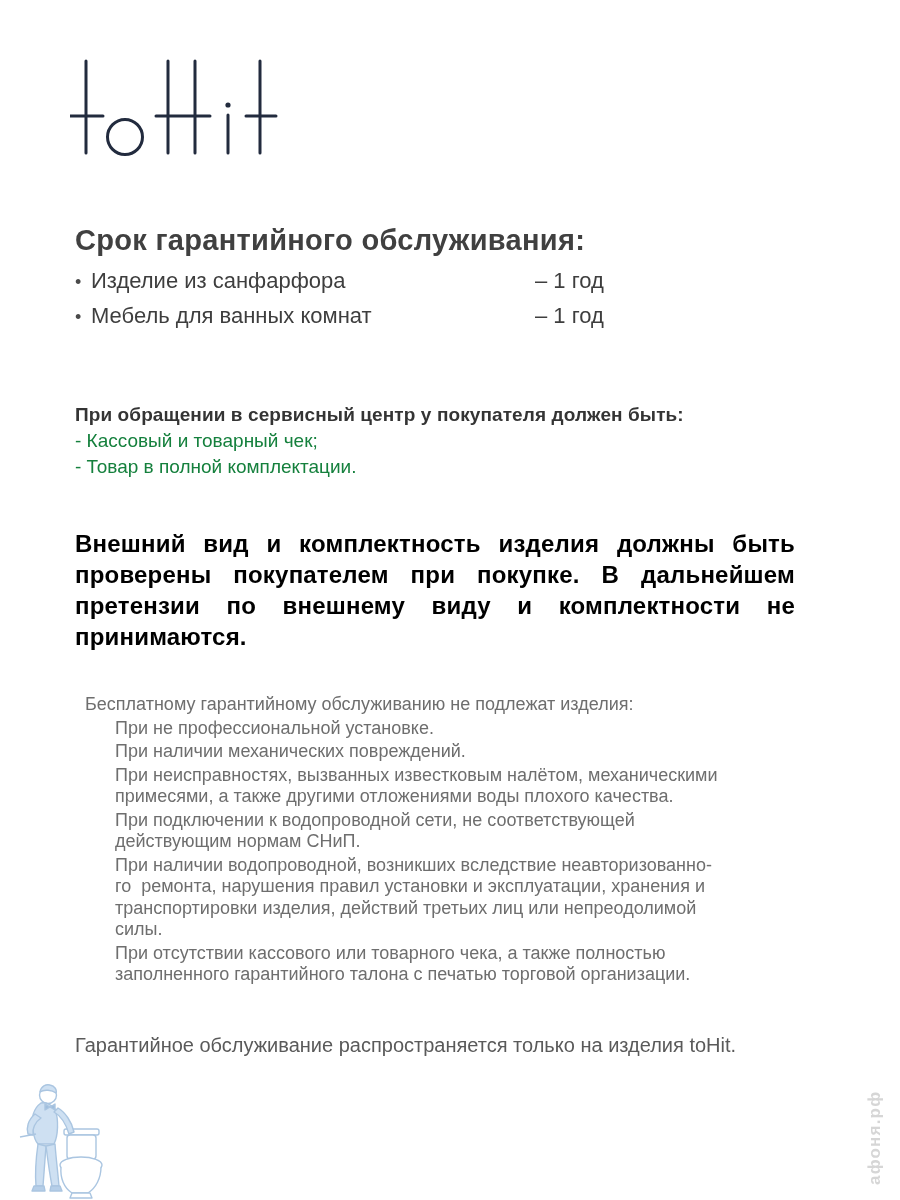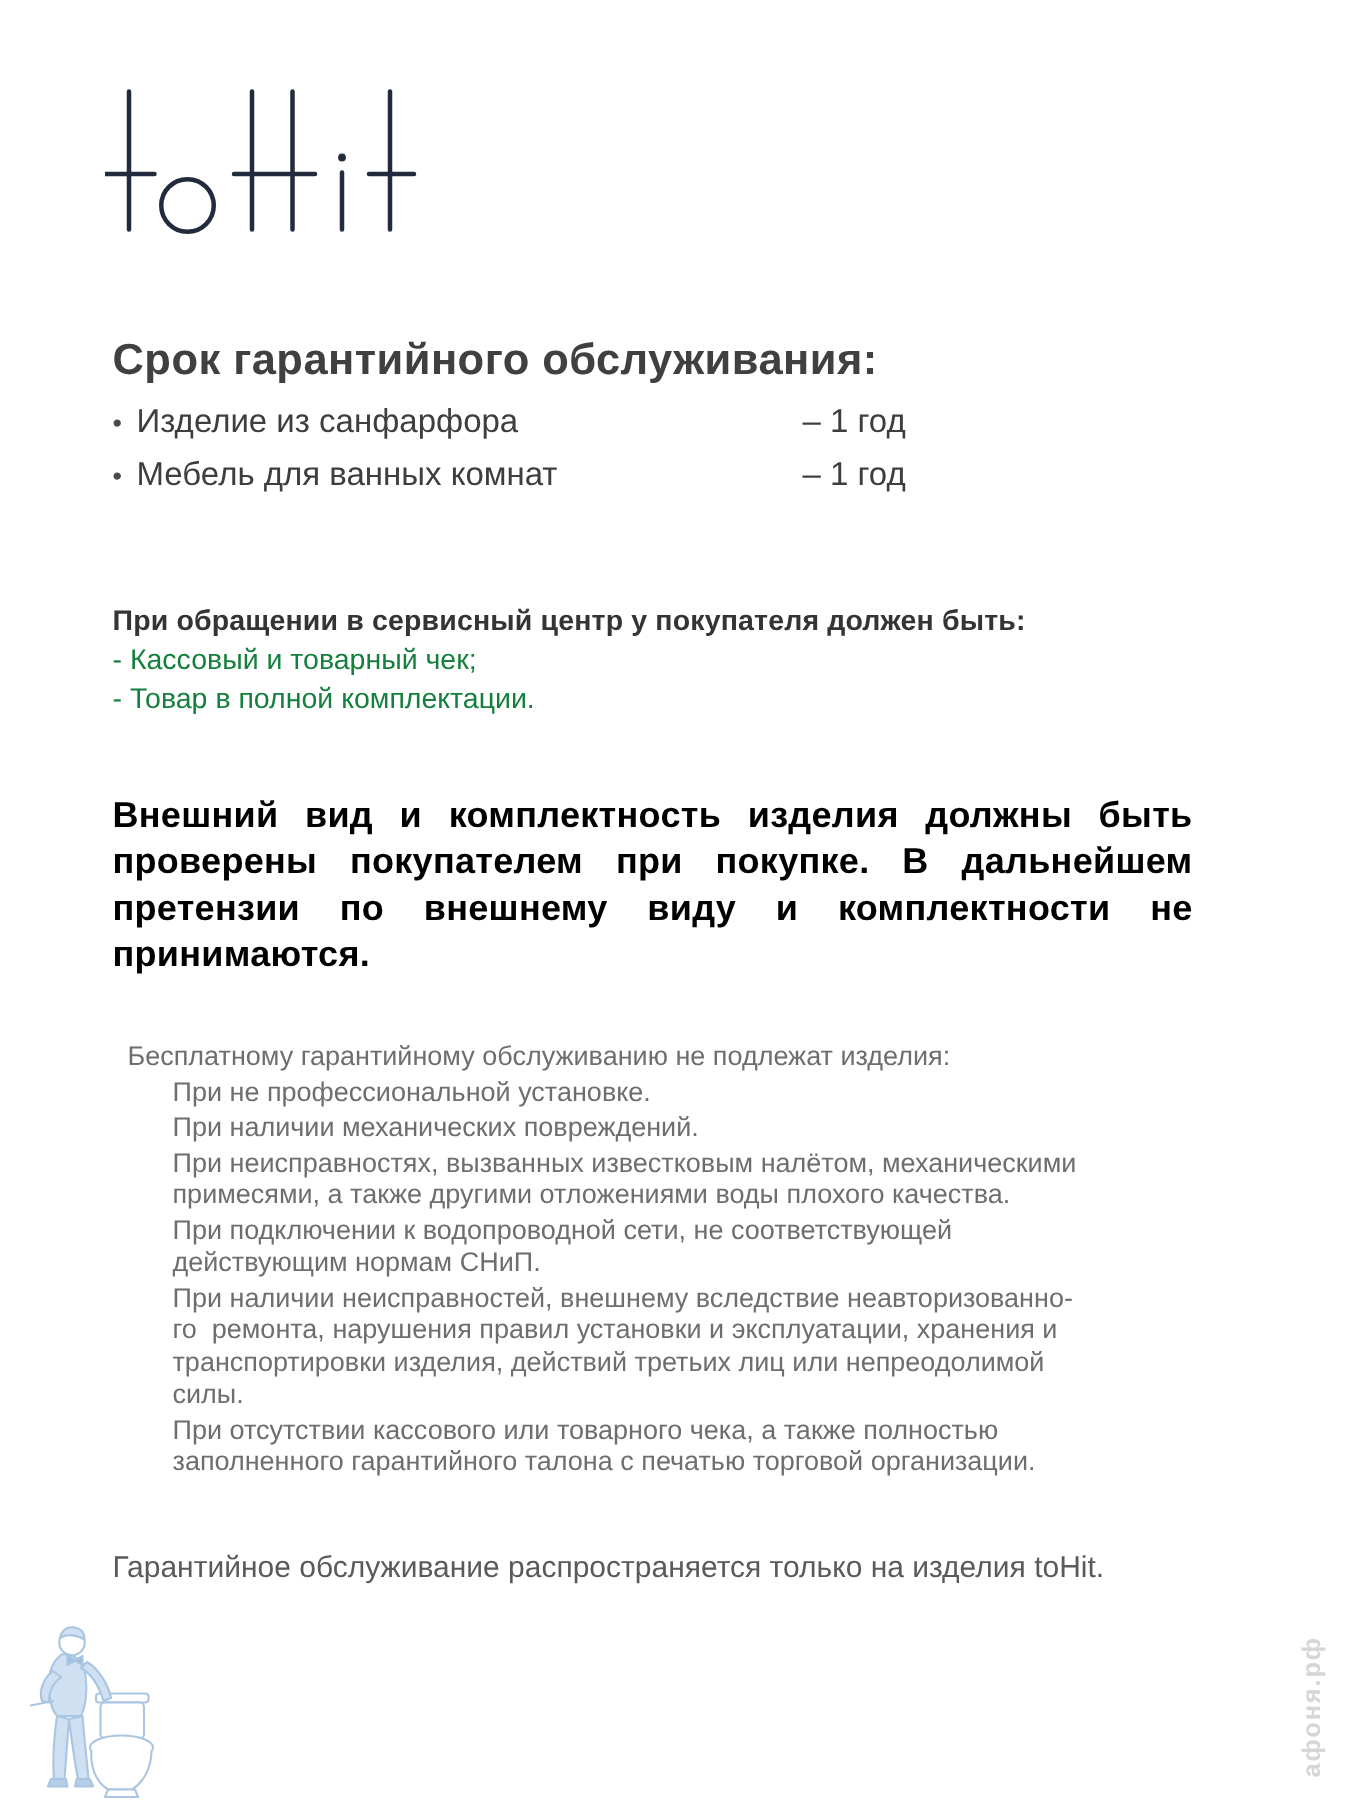--- a/index.html
+++ b/index.html
@@ -139,21 +139,21 @@
     </div>
   <div class="exclusion-item">
       <div class="line">При неисправностях, вызванных известковым налётом, механическими</div>
       <div class="line">примесями, а также другими отложениями воды плохого качества.</div>
     </div>
   <div class="exclusion-item">
       <div class="line">При подключении к водопроводной сети, не соответствующей</div>
       <div class="line">действующим нормам СНиП.</div>
     </div>
   <div class="exclusion-item">
-      <div class="line">При наличии неисправностей, внешнему вследствие неавторизованно-</div>
+      <div class="line">При наличии водопроводной, возникших вследствие неавторизованно-</div>
       <div class="line">го  ремонта, нарушения правил установки и эксплуатации, хранения и</div>
       <div class="line">транспортировки изделия, действий третьих лиц или непреодолимой</div>
       <div class="line">силы.</div>
     </div>
   <div class="exclusion-item">
       <div class="line">При отсутствии кассового или товарного чека, а также полностью</div>
       <div class="line">заполненного гарантийного талона с печатью торговой организации.</div>
     </div>
 </div>
 

